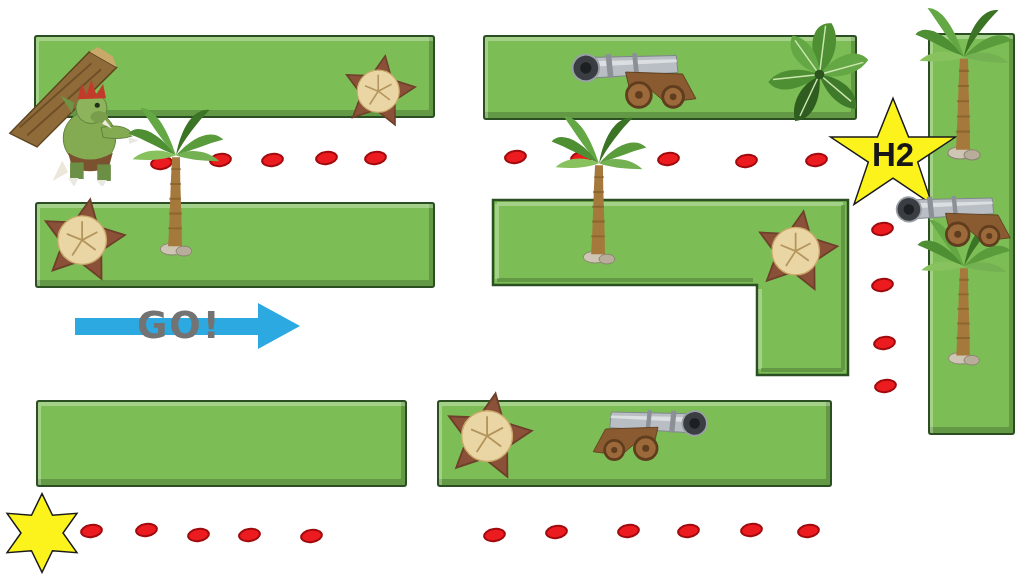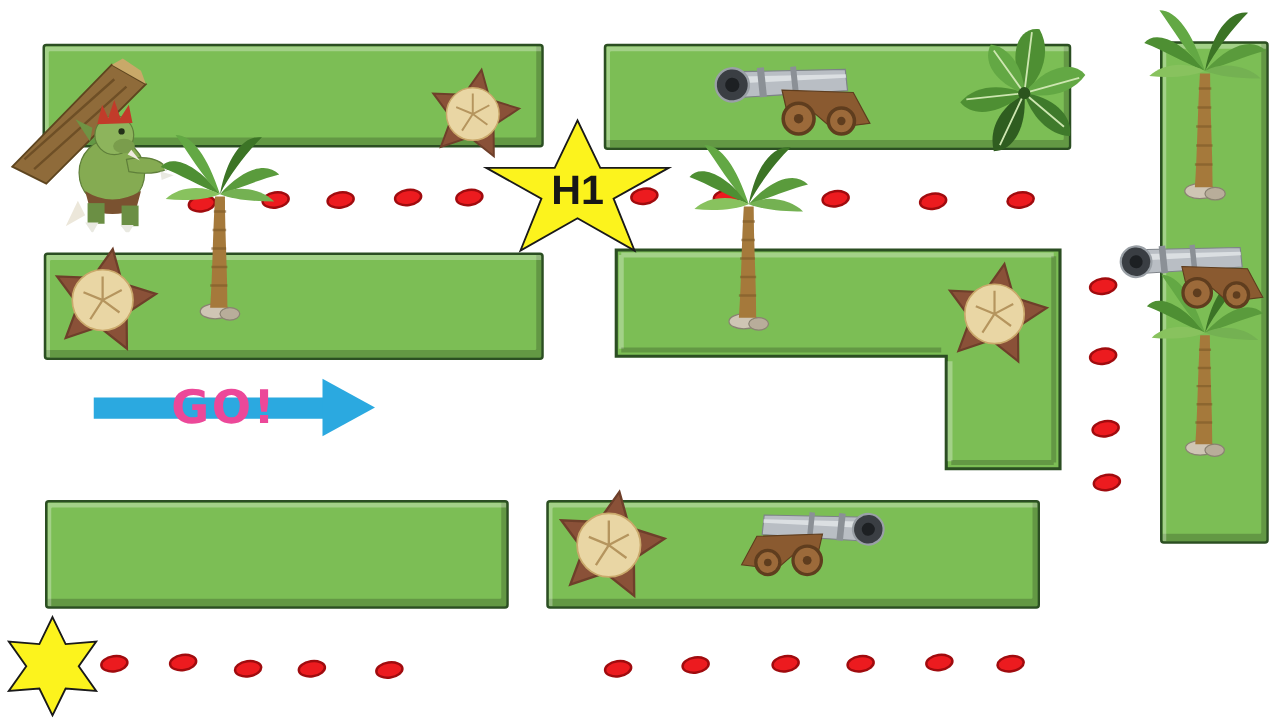--- a/index.html
+++ b/index.html
@@ -19,21 +19,21 @@
     position:absolute;width:23px;height:14px;border-radius:50%;
     background:#ec1b1f;border:2px solid #a00b0e;transform:rotate(-8deg);
     z-index:2;box-sizing:border-box;
   }
   
   .go-arrow{position:absolute;left:75px;top:303px;width:225px;height:46px;z-index:2;}
   .go-shaft{position:absolute;left:0;top:15px;width:186px;height:17px;background:#2ba9e0;}
   .go-head{position:absolute;left:183px;top:0;width:0;height:0;
     border-top:23px solid transparent;border-bottom:23px solid transparent;border-left:42px solid #2ba9e0;}
   .go-text{position:absolute;left:62px;top:1px;font-size:37px;font-weight:800;
-    letter-spacing:2px;color:#ec4899;font-family:"DejaVu Sans",sans-serif;text-align:right;}
+    letter-spacing:2px;color:#737373;font-family:"DejaVu Sans",sans-serif;text-align:right;}
   
   .star{position:absolute;z-index:3;}
   .star svg{position:absolute;left:0;top:0;width:100%;height:100%;}
   .star-label{
     position:absolute;left:50%;top:52%;transform:translate(-50%,-50%);
     font-size:33px;font-weight:600;color:#171717;font-family:"Liberation Sans",sans-serif;
   }
   
   .deco{position:absolute;z-index:4;}
   .flip-x{transform:scaleX(-1);}
@@ -88,27 +88,27 @@
     <div class="go-head"></div>
     <span class="go-text">GO!</span>
   </div>
 
   <div class="star" style="left:0px;top:492px;width:84px;height:82px">
     <svg viewBox="0 0 100 100" preserveAspectRatio="none">
       <polygon points="50,2 62.5,28.4 91.6,26 75,50 91.6,74 62.5,71.7 50,98 37.5,71.7 8.4,74 25,50 8.4,26 37.5,28.4" fill="#fcf31d" stroke="#1a1a1a" stroke-width="1.5" vector-effect="non-scaling-stroke"></polygon>
     </svg>
   </div>
 
-  <div class="star" style="left:386px;top:94px;width:152px;height:112px">
+
+  <div class="star" style="left:828px;top:96px;width:130px;height:114px">
     <svg viewBox="0 0 100 100" preserveAspectRatio="none">
       <polygon points="50,2 62,36 98,36 69,58 80,95 50,72 20,95 31,58 2,36 38,36" fill="#fcf31d" stroke="#1a1a1a" stroke-width="1.5" vector-effect="non-scaling-stroke"></polygon>
     </svg>
-    <span class="star-label">H1</span>
+    <span class="star-label">H2</span>
   </div>
-
 
 
 
   <svg width="0" height="0" style="position:absolute" aria-hidden="true">
     <defs>
       <symbol id="palm" viewBox="0 0 100 160">
         <ellipse cx="46" cy="151" rx="12" ry="6" fill="#cfc5b4" stroke="#8a8272" stroke-width="1"></ellipse>
         <ellipse cx="58" cy="153" rx="8" ry="5" fill="#b8ad9a" stroke="#8a8272" stroke-width="1"></ellipse>
         <path d="M46,58 C44,90 44,120 42,148 L56,148 C56,118 54,88 54,58 Z" fill="#a5793b"></path>
         <path d="M45,70 h10 M44,85 h11 M43,100 h12 M43,115 h13 M42,130 h14" stroke="#7d5a28" stroke-width="2" opacity=".6"></path>

